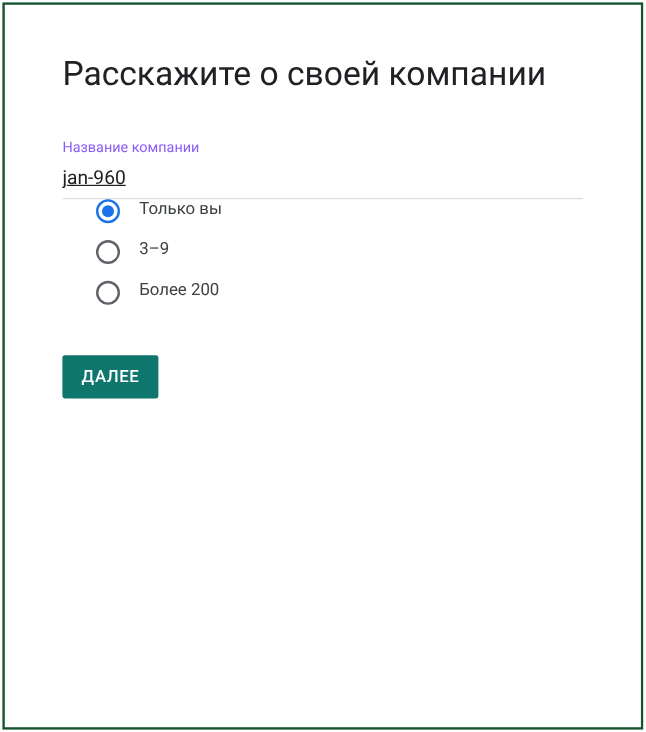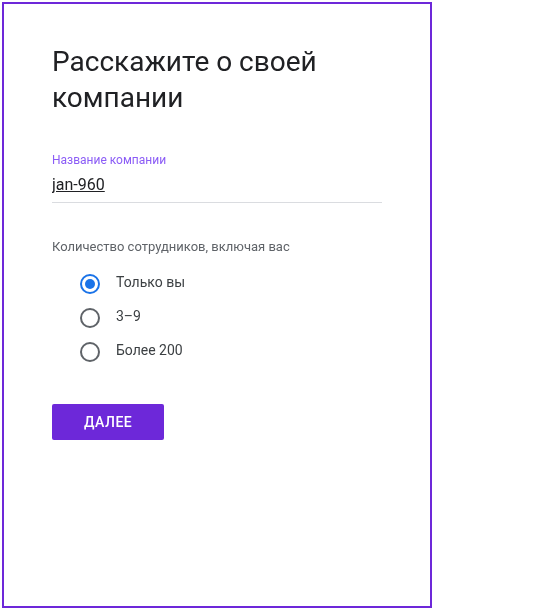--- a/index.html
+++ b/index.html
@@ -8,22 +8,22 @@
       padding: 0;
     }
     body {
       font-family: 'Roboto', 'Helvetica Neue', Arial, sans-serif;
       background: #fff;
       width: 538px;
       height: 610px;
       position: relative;
     }
     .outer-border {
-      border: 2px solid #6d28d9;
-      width: 430px;
+      border: 2px solid #14532d;
+      width: 534px;
       height: 606px;
       margin: 2px;
       position: relative;
       overflow: hidden;
     }
     .card {
       background: #fff;
       padding: 40px 48px;
       width: 100%;
       height: 100%;
@@ -91,45 +91,44 @@
     }
     .radio-outer.selected .radio-inner {
       display: block;
     }
     .radio-label {
       font-size: 14px;
       color: #3c4043;
     }
     .next-button {
       margin-top: 28px;
-      background: #6d28d9;
+      background: #0f766e;
       color: #fff;
       border: none;
-      padding: 10px 32px;
+      padding: 10px 16px;
       font-size: 14px;
       font-weight: 500;
       letter-spacing: 0.5px;
       border-radius: 2px;
       cursor: pointer;
       font-family: inherit;
     }
   </style>
 </head>
 <body>
 
 <div class="outer-border">
   <div class="card">
     <h1 class="heading">Расскажите о своей компании</h1>
 
     <div>
       <div class="field-label">Название компании</div>
       <input type="text" class="text-input" value="jan-960" style="">
     </div>
 
-    <div class="section-label">Количество сотрудников, включая вас</div>
 
     <div class="radio-group">
       <div class="radio-row">
         <div class="radio-outer selected">
             <div class="radio-inner"></div>
           </div>
         <span class="radio-label">Только вы</span>
       </div>
       <div class="radio-row">
         <div class="radio-outer"></div>

